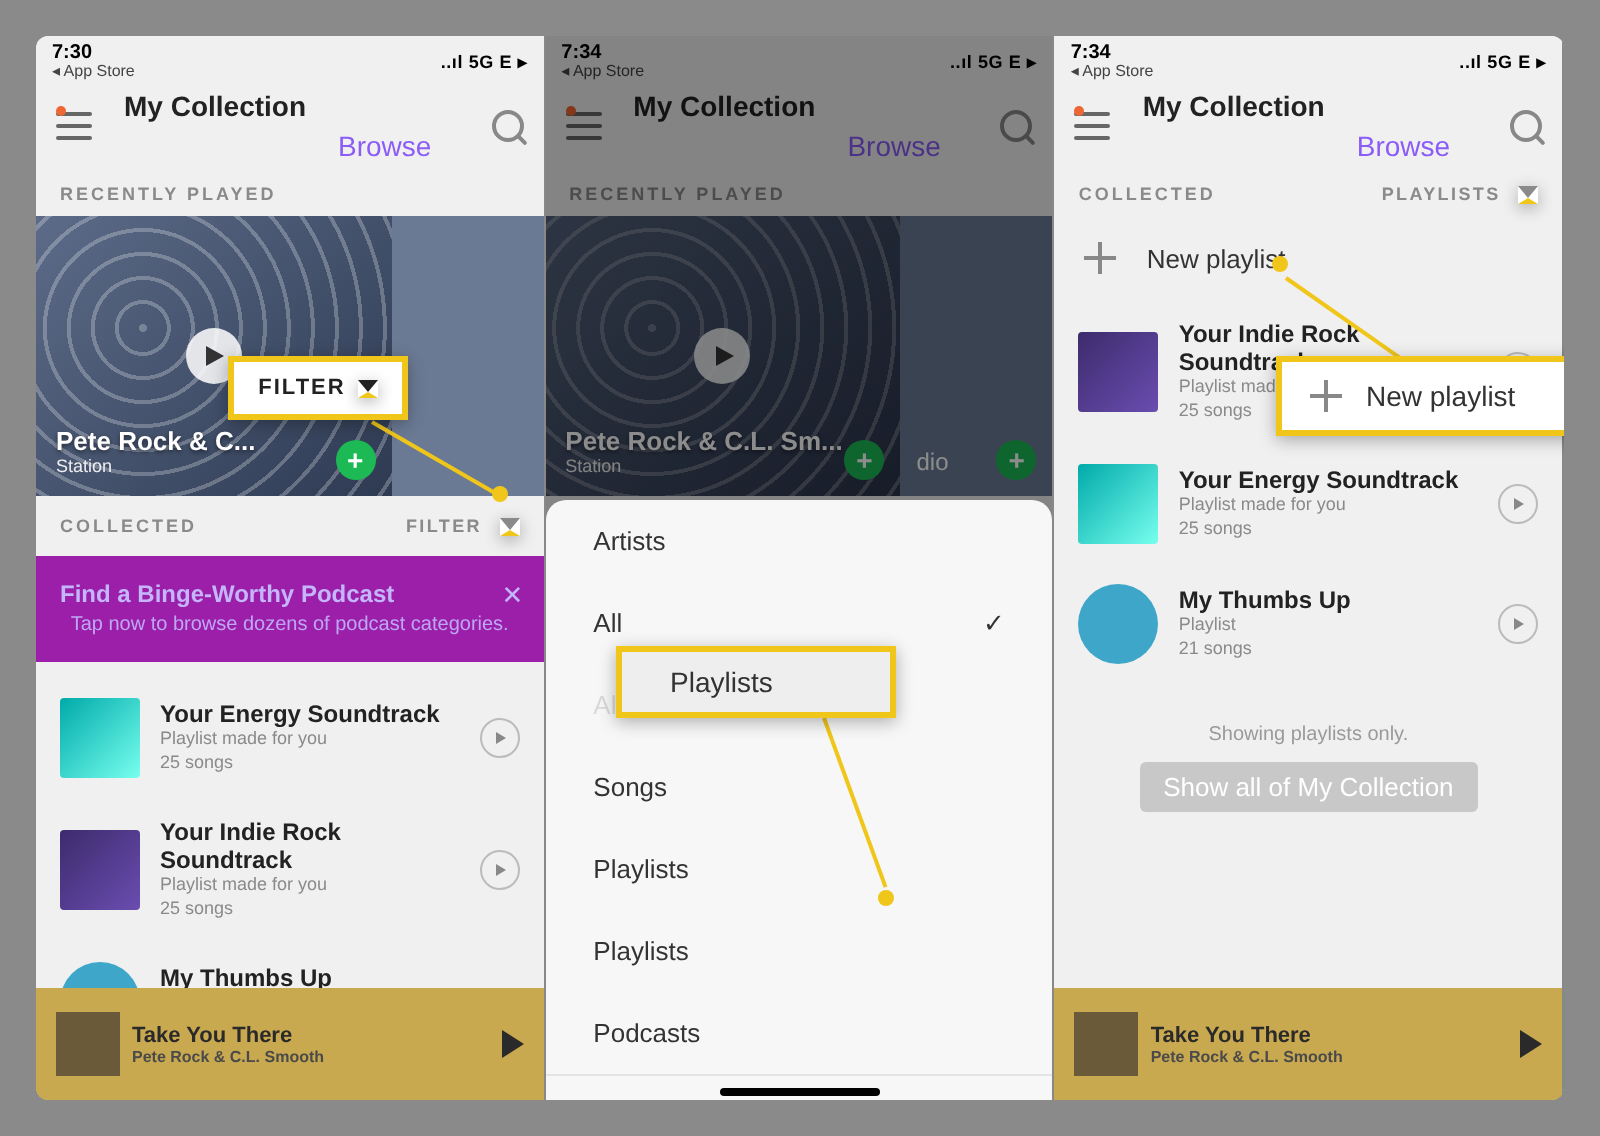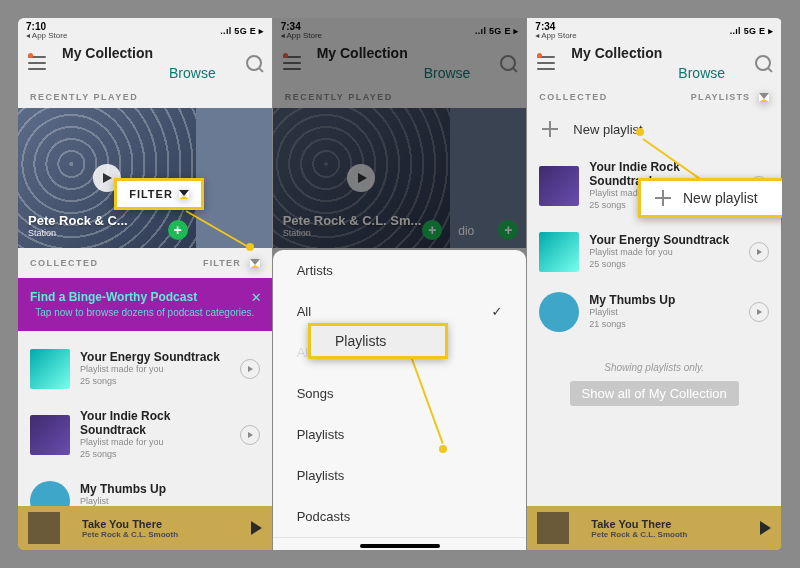--- a/index.html
+++ b/index.html
@@ -11,71 +11,71 @@
   .status-left { display: flex; flex-direction: column; line-height: 1; }
   .status-left .back { font-size: 8px; font-weight: 400; color: #444; }
   .status-right { font-size: 9px; letter-spacing: 0.3px; }
   .nav { height: 38px; display: flex; align-items: center; padding: 0 10px; gap: 6px; }
   .hamburger { width: 18px; height: 14px; position: relative; }
   .hamburger::before,.hamburger::after,.hamburger span{content:"";position:absolute;left:0;width:100%;height:2px;background:#666;border-radius:1px;}
   .hamburger::before{top:0;} .hamburger span{top:6px;} .hamburger::after{top:12px;}
   .hamburger .reddot{position:absolute;top:-3px;right:-3px;width:5px;height:5px;border-radius:50%;background:#e63;}
   .nav-tabs { flex:1; display:flex; gap:16px; margin-left:10px; }
   .nav-tab { font-size: 14px; font-weight: 600; color:#222; }
-  .nav-tab.inactive { color:#0f766e; font-weight:500;margin-top:20px; }
+  .nav-tab.inactive { color:#8b5cf6; font-weight:500;margin-top:20px; }
   .search-ic { width:16px; height:16px; border:2px solid #888; border-radius:50%; position:relative; }
   .search-ic::after{content:"";position:absolute;width:2px;height:6px;background:#888;transform:rotate(-45deg);bottom:-4px;right:-2px;border-radius:1px;}
   .sec-label { font-size: 9px; letter-spacing: 1.5px; color:#8a8a8a; padding: 10px 12px 6px; font-weight:600; }
   .sec-row { display:flex; justify-content:space-between; align-items:center; padding: 10px 12px 6px; }
   .sec-link { font-size: 9px; letter-spacing: 1.2px; color:#8a8a8a; font-weight:600; }
   .carousel { height: 140px; position:relative; overflow:hidden; }
   .art-row{display:flex;height:100%;}
   .art{flex:0 0 70%;position:relative;background:#7a89a5;display:flex;align-items:flex-end;padding:10px;}
   .art.small{flex:0 0 30%;background:#6b7a94;}
   .art .title{color:#fff;font-size:13px;font-weight:600;text-shadow:0 1px 2px rgba(0,0,0,.5);}
   .art .sub{color:#eee;font-size:9px;}
   .art .playbtn{position:absolute;top:40%;left:42%;width:28px;height:28px;border-radius:50%;background:rgba(255,255,255,.85);display:flex;align-items:center;justify-content:center;}
   .art .playbtn::after{content:"";border-left:9px solid #333;border-top:5px solid transparent;border-bottom:5px solid transparent;margin-left:2px;}
   .art .addbtn{position:absolute;bottom:8px;right:8px;width:20px;height:20px;border-radius:50%;background:#1db954;color:#fff;display:flex;align-items:center;justify-content:center;font-size:14px;font-weight:700;}
   .rings{position:absolute;inset:0;background:
      repeating-radial-gradient(circle at 30% 40%, rgba(255,255,255,.25) 0 2px, transparent 2px 12px),
      linear-gradient(135deg,#5c6b88,#2e3a52);}
   .filter-row{display:flex;justify-content:space-between;align-items:center;padding:10px 12px;}
-  .promo{margin:0 0 8px 0;background:#9b1fa8;color:#5eead4;padding:12px;position:relative;}
+  .promo{margin:0 0 8px 0;background:#9b1fa8;color:#c4b5fd;padding:12px;position:relative;}
   .promo .pt{font-size:12px;font-weight:600;}
   .promo .ps{font-size:10px;line-height:1.3;margin-top:2px;opacity:.9;text-align:center;}
   .promo .px{position:absolute;top:12px;right:10px;font-size:13px;}
   .list-item{display:flex;align-items:center;gap:10px;padding:10px 12px;}
   .thumb{width:40px;height:40px;background:linear-gradient(135deg,#34a,#6cd);border-radius:2px;flex-shrink:0;}
   .thumb.purple{background:linear-gradient(135deg,#3d2b6d,#6a4db0);}
   .thumb.teal{background:linear-gradient(135deg,#0aa,#7fe);}
   .thumb.round{border-radius:50%;background:#3ea6c9;position:relative;}
   .thumb.round::after{content:"";position:absolute;inset:0;display:flex;align-items:center;justify-content:center;}
   .li-body{flex:1;min-width:0;}
   .li-title{font-size:12px;font-weight:600;color:#222;}
   .li-sub{font-size:9px;color:#8a8a8a;line-height:1.3;}
   .li-more{width:20px;height:20px;border:1px solid #bbb;border-radius:50%;display:flex;align-items:center;justify-content:center;font-size:12px;color:#888;}
   .li-more::after{content:"";border-left:5px solid #888;border-top:3px solid transparent;border-bottom:3px solid transparent;margin-left:1px;}
-  .miniplayer{position:absolute;left:0;right:0;bottom:0;height:44px;background:#c9a94f;display:flex;align-items:center;padding:0 10px;gap:22px;}
+  .miniplayer{position:absolute;left:0;right:0;bottom:0;height:56px;background:#c9a94f;display:flex;align-items:center;padding:0 10px;gap:6px;}
   .mp-art{width:32px;height:32px;background:#6a5a3a;}
   .mp-body{flex:1;}
   .mp-t{font-size:11px;font-weight:700;color:#2a2a2a;}
   .mp-s{font-size:8px;color:#4a4a4a;font-weight:bold;}
   .mp-play{border-left:11px solid #2a2a2a;border-top:7px solid transparent;border-bottom:7px solid transparent;}
   .dim-overlay{position:absolute;inset:0;background:rgba(0,0,0,.45);}
   .sheet{position:absolute;left:0;right:0;bottom:0;background:#f7f7f7;border-top-left-radius:10px;border-top-right-radius:10px;padding-bottom:10px;}
   .sheet-row{display:flex;justify-content:space-between;align-items:center;padding:13px 24px;font-size:13px;color:#333;}
   .toggle-row{display:flex;justify-content:space-between;align-items:center;padding:14px 18px;border-top:1px solid #e4e4e4;font-size:12px;color:#333;}
   .home-ind{position:absolute;bottom:2px;left:50%;transform:translateX(-50%);width:80px;height:4px;border-radius:2px;background:#000;}
   .newpl-row{display:flex;align-items:center;gap:14px;padding:12px 14px;}
   .plus-sq{width:18px;height:18px;position:relative;}
   .plus-sq::before,.plus-sq::after{content:"";position:absolute;background:#888;}
   .plus-sq::before{left:8px;top:1px;width:2px;height:16px;}
   .plus-sq::after{top:8px;left:1px;height:2px;width:16px;}
-  .showing{font-size:10px;color:#9a9a9a;text-align:center;margin-top:20px;font-style:italic;}
+  .showing{font-size:10px;color:#9a9a9a;text-align:center;margin-top:20px;}
   .showall{margin:8px auto 0;display:block;background:#c8c8c8;border:none;border-radius:3px;font-size:13px;color:#fff;padding:5px 12px;}
   
   .callout{position:absolute;background:#fff;border:3px solid #f0c61a;box-shadow:0 2px 8px rgba(0,0,0,.3);z-index:50;display:flex;align-items:center;justify-content:center;}
   .callout.filter{top:160px;left:96px;width:90px;height:32px;font-size:11px;font-weight:700;letter-spacing:1px;color:#222;}
   .callout.chev{margin-left:5px;border-left:5px solid transparent;border-right:5px solid transparent;border-top:6px solid #222;display:inline-block;vertical-align:middle;}
   .callout.playlists{top:305px;left:290px;width:140px;height:36px;font-size:14px;color:#333;justify-content:flex-start;padding-left:24px;background:#eee;}
   .callout.newpl{top:160px;left:620px;width:160px;height:40px;font-size:14px;color:#333;justify-content:flex-start;padding-left:14px;gap:12px;}
   .callout.newpl .plus-sq{width:16px;height:16px;}
   .callout.newpl .plus-sq::before{left:7px;top:0;height:16px;}
   .callout.newpl .plus-sq::after{top:7px;left:0;width:16px;}
@@ -83,21 +83,21 @@
   .pointer.dot{width:8px;height:8px;border-radius:50%;}
 </style>
 </head>
 <body>
 
 <div class="stage">
 
   <div class="phone">
     <div class="status-bar">
       <div class="status-left">
-        <span>7:10</span>
+        <span>7:30</span>
         <span class="back">◂ <span>App Store</span></span>
       </div>
       <span class="status-right">..ıl <span>5G E</span> ▸</span>
     </div>
     <div class="nav">
       <div class="hamburger">
           <span></span>
           <span class="reddot"></span>
         </div>
       <div class="nav-tabs">

